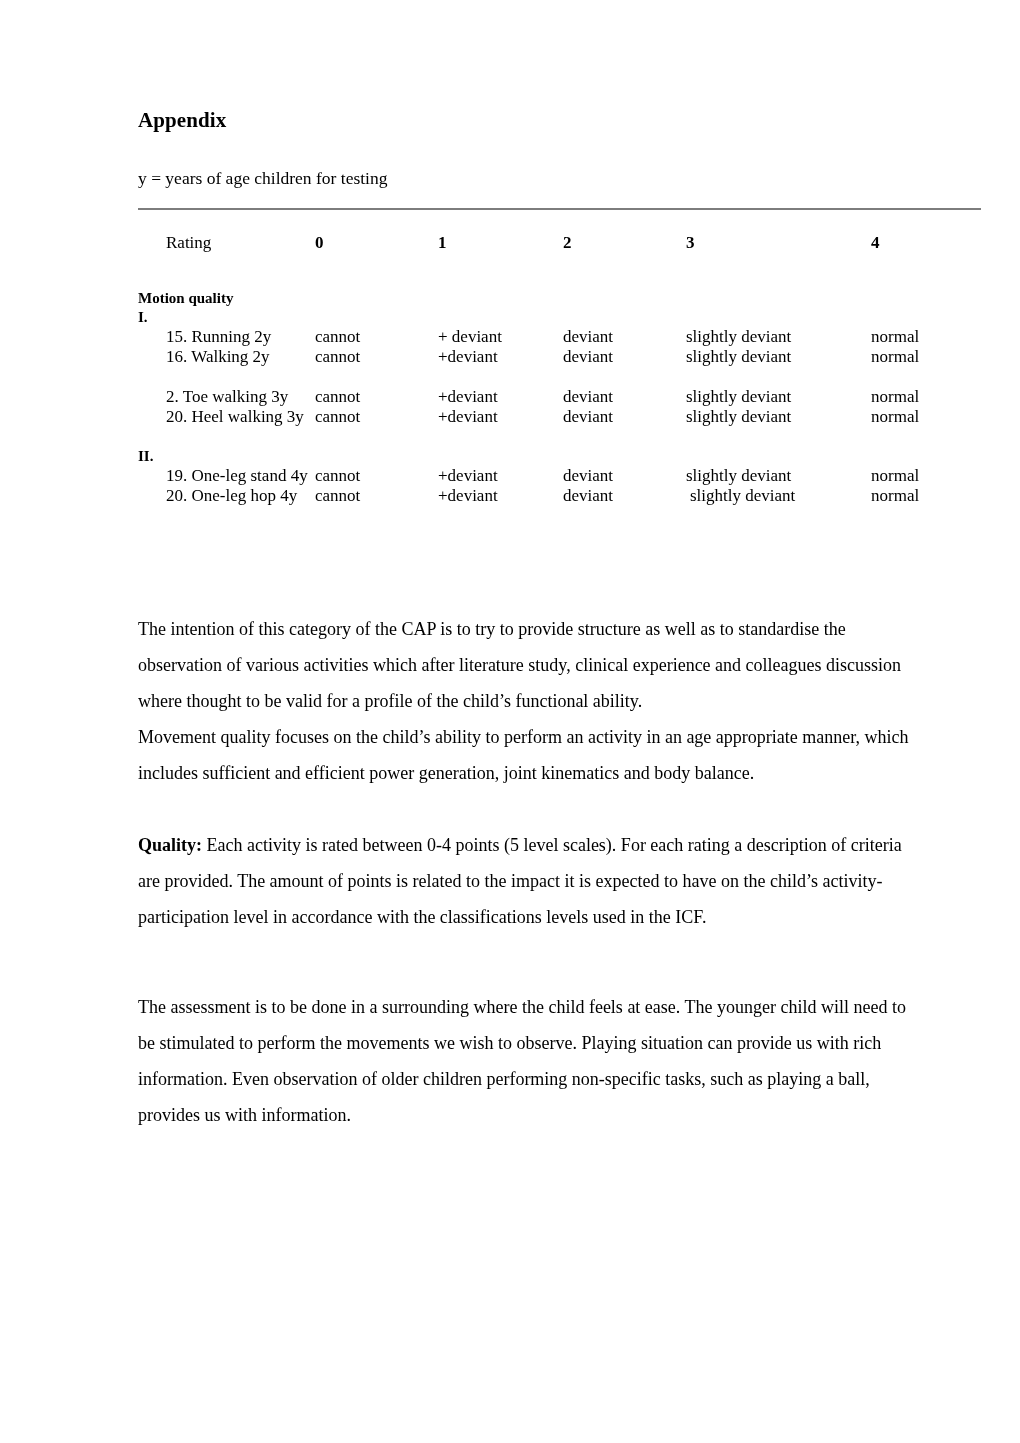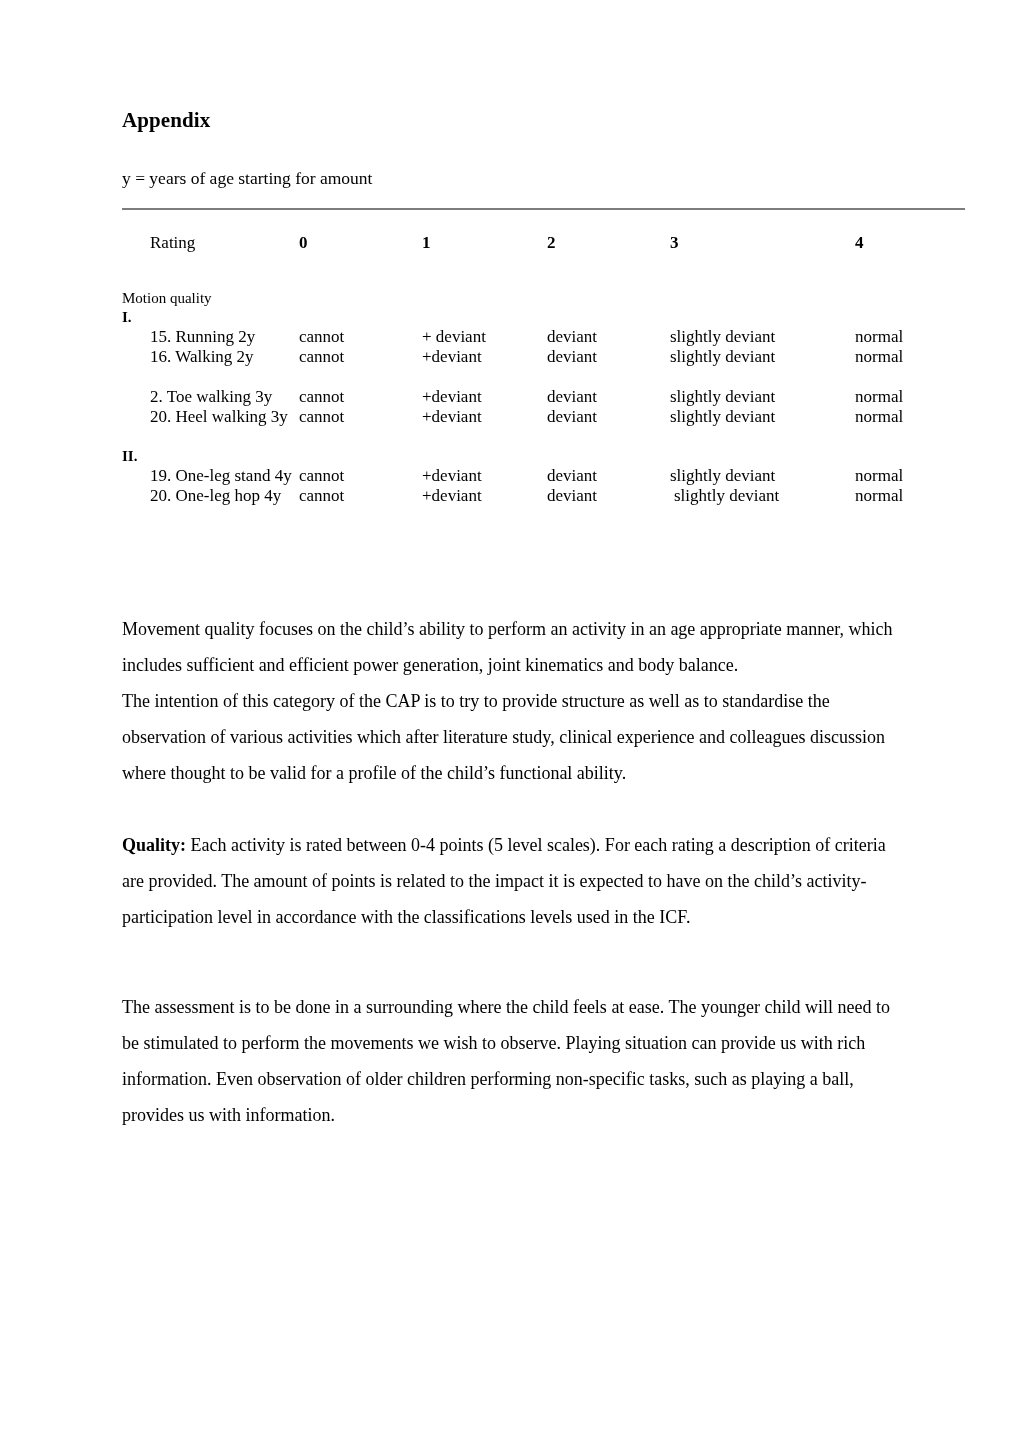--- a/index.html
+++ b/index.html
@@ -17,21 +17,21 @@
   .page {
     position: relative;
     width: 1020px;
     height: 1443px;
     box-sizing: border-box;
     padding: 0;
     overflow: hidden;
   }
   .content {
     position: absolute;
-    left: 122px;
+    left: 138px;
     top: 108px;
     width: 776px;
   }
 
   
   h1.appendix-title {
     font-size: 21px;
     font-weight: bold;
     margin: 0 0 34px 0;
     line-height: 1.18;
@@ -82,21 +82,21 @@
   .c4 { left: 548px; }
   .c5 { left: 733px; }
   .header-row .c { font-weight: bold; }
   .header-row .c0 { font-weight: normal; }
 
   .gap-lg { height: 36px; }
   .gap-md { height: 20px; }
 
   .group-label {
     font-size: 15px;
-    font-weight: normal;
+    font-weight: bold;
     line-height: 1.28;
     white-space: nowrap;
   }
   .roman-label {
     font-size: 15px;
     font-weight: bold;
     line-height: 1.28;
   }
   .indent-row .c4 { left: 552px; }
 
@@ -120,21 +120,21 @@
   .spacer-half { height: 18px; }
 </style>
 </head>
 <body>
 
 <div class="page">
   <div class="content">
 
     <h1 class="appendix-title">Appendix</h1>
 
-    <div class="years-note">y = years of age starting for amount</div>
+    <div class="years-note">y = years of age children for testing</div>
 
     <div class="rule"></div>
 
     <div class="rating-table">
 
       <div class="trow header-row">
         <span class="c c0">Rating</span>
         <span class="c c1">0</span>
         <span class="c c2">1</span>
         <span class="c c3">2</span>
@@ -207,23 +207,23 @@
         <span class="c c5">normal</span>
       </div>
 
     </div>
 
     <div style="height:92px"></div>
 
 
     <div style="height:13px"></div>
 
+    <p class="prose">The intention of this category of the CAP is to try to provide structure as well as to standardise the observation of various activities which after literature study, clinical experience and colleagues discussion where thought to be valid for a profile of the child’s functional ability.</p>
+
     <p class="prose">Movement quality focuses on the child’s ability to perform an activity in an age appropriate manner, which includes sufficient and efficient power generation, joint kinematics and body balance.</p>
-
-    <p class="prose">The intention of this category of the CAP is to try to provide structure as well as to standardise the observation of various activities which after literature study, clinical experience and colleagues discussion where thought to be valid for a profile of the child’s functional ability.</p>
 
     <div class="spacer-para"></div>
 
     <p class="prose"><b>Quality:</b><span> Each activity is rated between 0-4 points (5 level scales). For each rating a description of criteria are provided. The amount of points is related to the impact it is expected to have on the child’s activity- participation level in accordance with the classifications levels used in the ICF.</span></p>
 
     <div class="spacer-para"></div>
     <div class="spacer-half"></div>
 
     <p class="prose">The assessment is to be done in a surrounding where the child feels at ease. The younger child will need to be stimulated to perform the movements we wish to observe. Playing situation can provide us with rich information. Even observation of older children performing non-specific tasks, such as playing a ball, provides us with information.</p>
 

